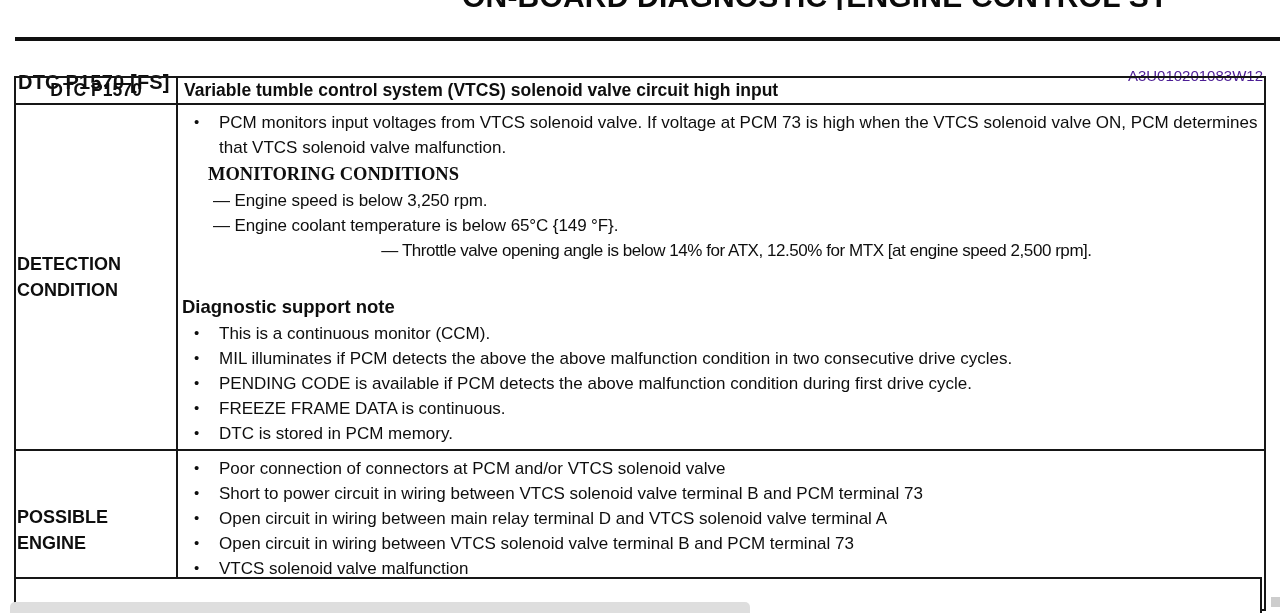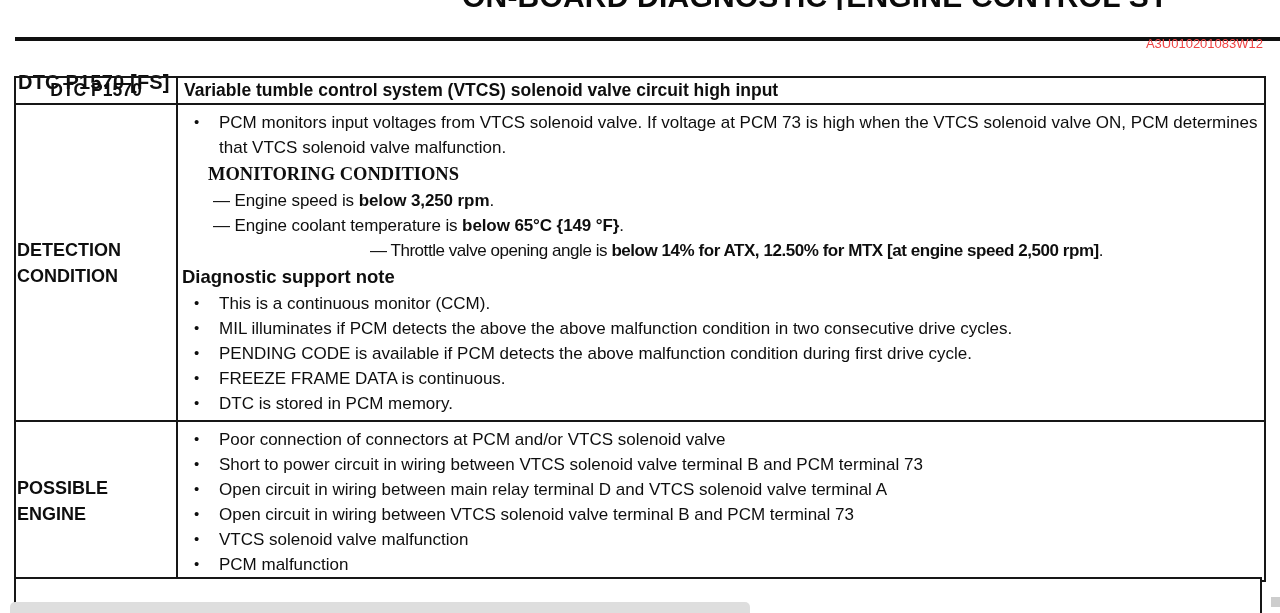--- a/index.html
+++ b/index.html
@@ -28,22 +28,22 @@
     position: absolute; top: 37px; left: 15px; width: 1265px; height: 4px;
     background: #101010;
   }
 
   .page-title {
     position: absolute; top: 27px; left: 18px;
     font-size: 20px; font-weight: 700; letter-spacing: 0.2px; margin-top: 44px;
   }
 
   .doc-code {
-    position: absolute; top: 36px; right: 17px;
-    font-size: 13px; color: #ef4444;
+    position: absolute; top: 67px; right: 17px;
+    font-size: 15px; color: #4c1d95;
   }
 
   table.dtc {
     position: absolute; top: 76px; left: 14px;
     width: 1252px; border-collapse: collapse; table-layout: fixed;
     font-size: 17px;
   }
   table.dtc td { border: 2px solid #161616; }
 
   .dtc-code-cell {
@@ -69,24 +69,24 @@
   .bullet-line { position: relative; padding-left: 39px; }
   .bullet-glyph {
     position: absolute; left: 14px; top: -1px;
     font-size: 15px;
   }
 
   .sub-heading {
     font-weight: 700; font-size: 18.5px; line-height: 28px; padding-left: 28px; font-family: Liberation Serif, serif;
   }
   .support-heading {
-    font-weight: 700; font-size: 18.5px; line-height: 28px; padding-left: 2px;
+    font-weight: 700; font-size: 18.5px; line-height: 28px; padding-left: 2px; margin-top: 30px;
   }
   .dash-line { padding-left: 33px; white-space: nowrap; letter-spacing: -0.1px; }
-  .dash-line b, .bold-seg { font-weight: 700; }
+  .dash-line b, .bold-seg { font-weight: 400; }
   .tight { letter-spacing: -0.45px; text-align: center; }
 
   
   .next-box {
     position: absolute; top: 577px; left: 14px; width: 1248px; height: 45px;
     border: 2px solid #161616; border-bottom: none; background: #fff;
   }
 
   
   .bottom-bar {

